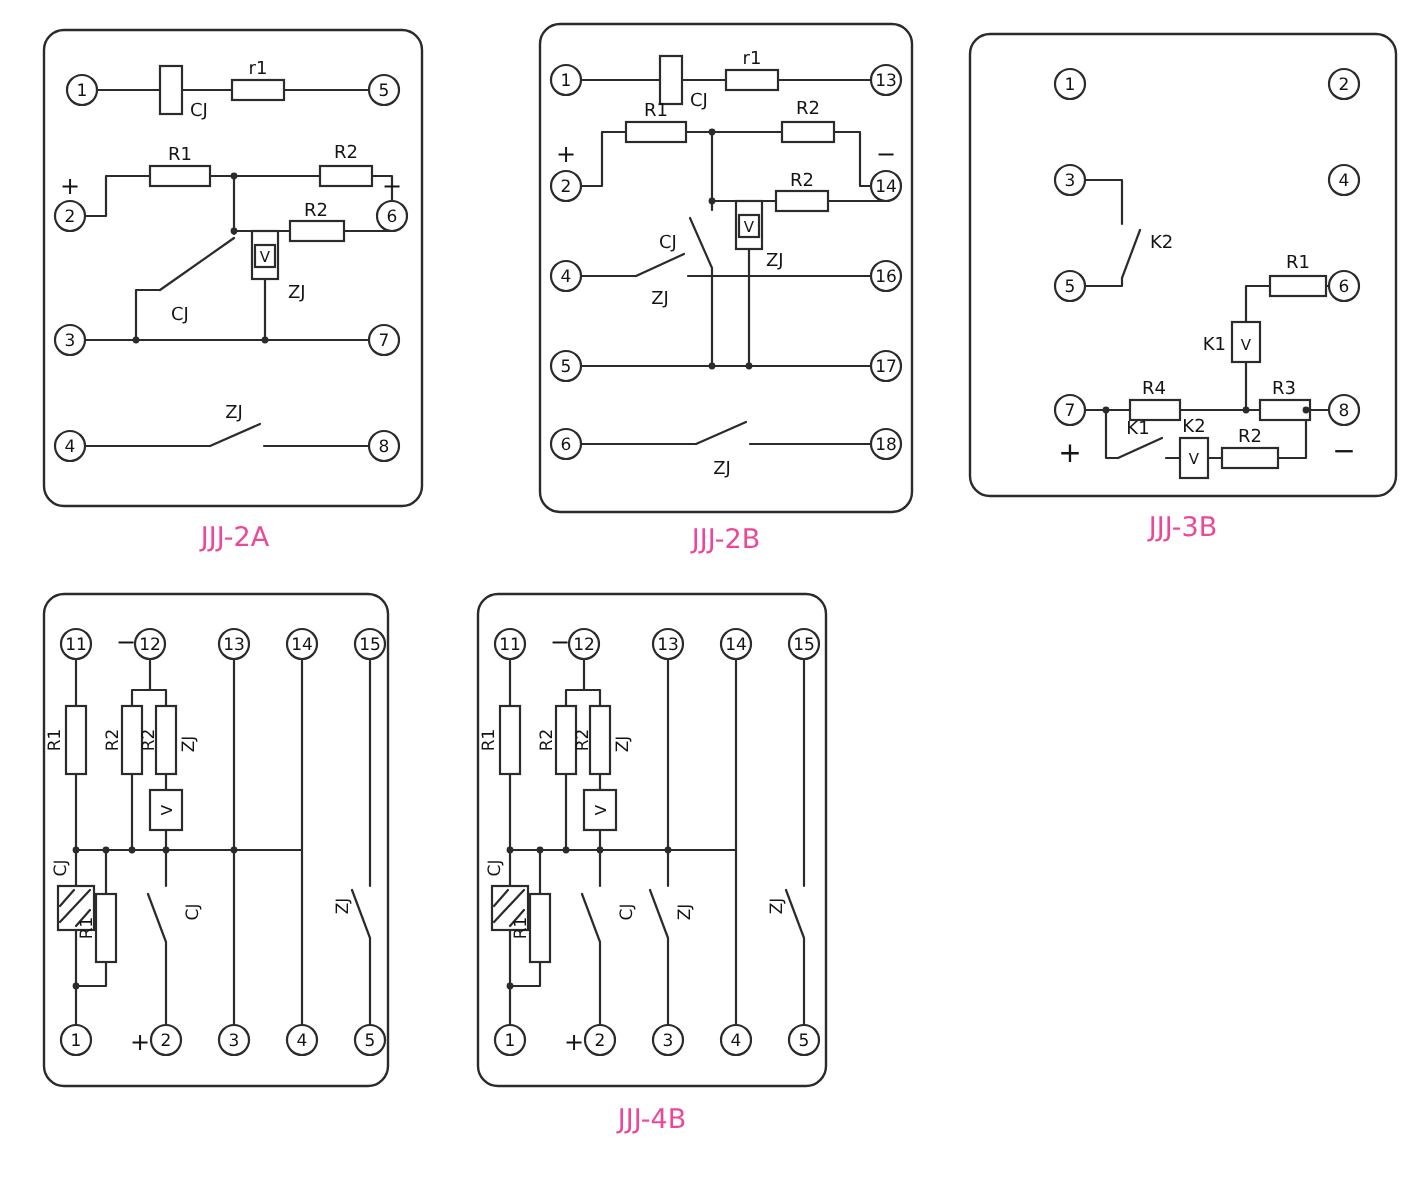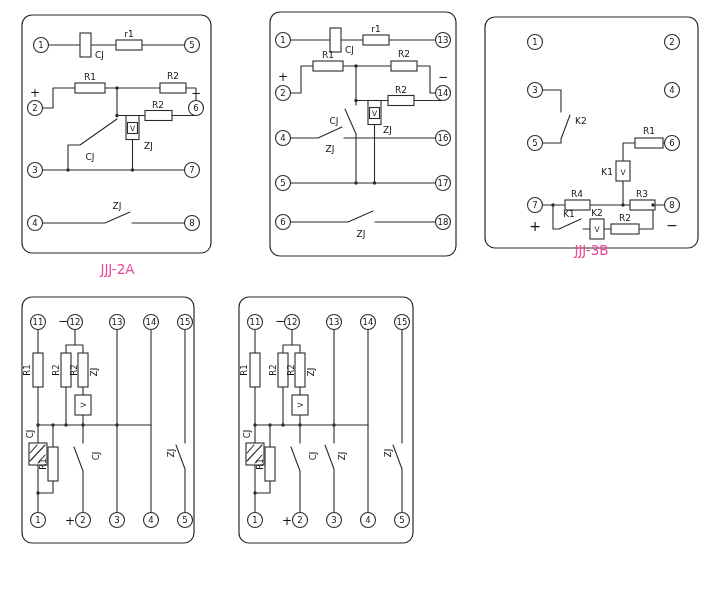--- a/index.html
+++ b/index.html
@@ -126,20 +126,21 @@
     <text class="l" x="136" y="47">R2</text>
     <text class="l" x="133" y="83">R2</text>
     <text class="v" x="106.5" y="106">V</text>
     <text class="ls" x="115" y="123">ZJ</text>
     <text class="l" x="66" y="114">CJ</text>
     <text class="l" x="62" y="142">ZJ</text>
     <text class="l" x="93" y="227">ZJ</text>
     <text class="s" x="15" y="71">+</text>
     <text class="s" x="175" y="71">−</text>
   </svg>
+  <div class="caption" style="left:268px;top:262px;width:190px">JJJ-2B</div>
 
   <svg class="panel" style="left:483px;top:15px" width="217" height="235" viewBox="0 0 217 235">
     <rect class="b" x="2" y="2" width="213" height="231" rx="10"></rect>
     <g>
       <path class="w" d="M59.5 75 H78 M78 75 V97 M78 124 L87 100 M78 124 V128 M59.5 128 H78"></path>
       <path class="w" d="M180 128 H181.5 M152 128 H140 M140 128 V146 M140 166 V190"></path>
       <path class="w" d="M59.5 190 H82 M107 190 H147 M172 190 H181.5"></path>
       <path class="w" d="M70 190 V214 M70 214 H76 M76 214 L98 204 M100 214 H107 M121 214 H128 M156 214 H170 M170 214 V190"></path>
     </g>
     <rect class="c" x="152" y="123" width="28" height="10"></rect>
@@ -173,21 +174,21 @@
     <text class="v" x="140" y="160">V</text>
     <text class="l" x="94" y="182">R4</text>
     <text class="l" x="159" y="182">R3</text>
     <text class="l" x="86" y="202">K1</text>
     <text class="l" x="114" y="201">K2</text>
     <text class="v" x="114" y="217">V</text>
     <text class="l" x="142" y="206">R2</text>
     <text class="sb" x="52" y="216">+</text>
     <text class="sb" x="189" y="215">−</text>
   </svg>
-  <div class="caption" style="left:483px;top:242px;width:217px">JJJ-3B</div>
+  <div class="caption" style="left:483px;top:256px;width:217px">JJJ-3B</div>
 
   <svg class="panel" style="left:20px;top:295px" width="176" height="250" viewBox="0 0 176 250">
     <rect class="b" x="2" y="2" width="172" height="246" rx="10"></rect>
     <g>
       <path class="w" d="M18 34.5 V217.5"></path>
       <path class="w" d="M18 130 H131"></path>
       <path class="w" d="M55 34.5 V50 M46 50 H63 M46 50 V58 M63 50 V58 M46 92 V130 M63 92 V100 M63 120 V130"></path>
       <path class="w" d="M63 130 V148 M63 176 L54 152 M63 176 V217.5"></path>
       <path class="w" d="M33 130 V152 M33 186 V198 M33 198 H18"></path>
       <path class="w" d="M97 34.5 V217.5"></path>
@@ -291,14 +292,15 @@
     <text class="rl" x="36" y="78" transform="rotate(-90 36 75)">R2</text>
     <text class="rl" x="54" y="78" transform="rotate(-90 54 75)">R2</text>
     <text class="rl" x="74" y="80" transform="rotate(-90 74 77)">ZJ</text>
     <text class="v" x="63" y="113" transform="rotate(-90 63 110)">V</text>
     <text class="rl" x="76" y="164" transform="rotate(-90 76 161)">CJ</text>
     <text class="rl" x="105" y="164" transform="rotate(-90 105 161)">ZJ</text>
     <text class="rl" x="151" y="161" transform="rotate(-90 151 158)">ZJ</text>
     <text class="s" x="43" y="30">−</text>
     <text class="s" x="50" y="230">+</text>
   </svg>
+  <div class="caption" style="left:237px;top:552px;width:178px">JJJ-4B</div>
 
 </div>
 
 </body></html>

